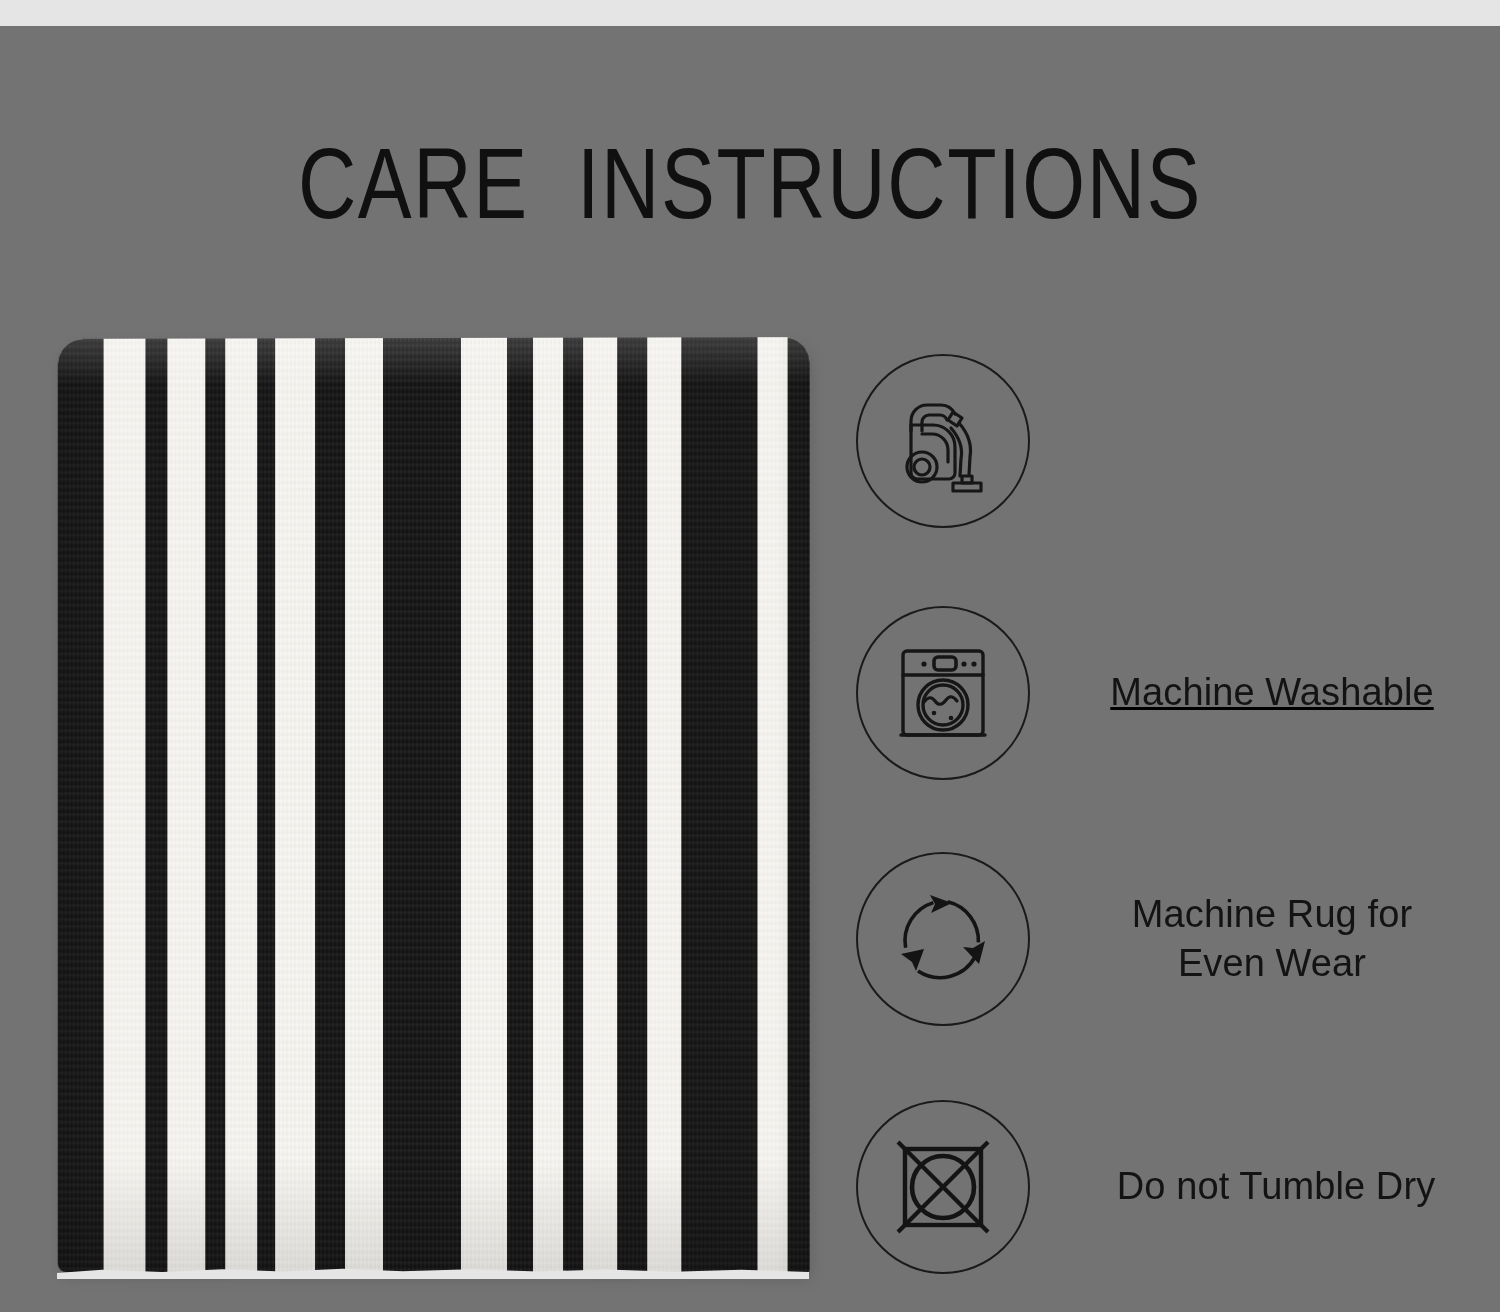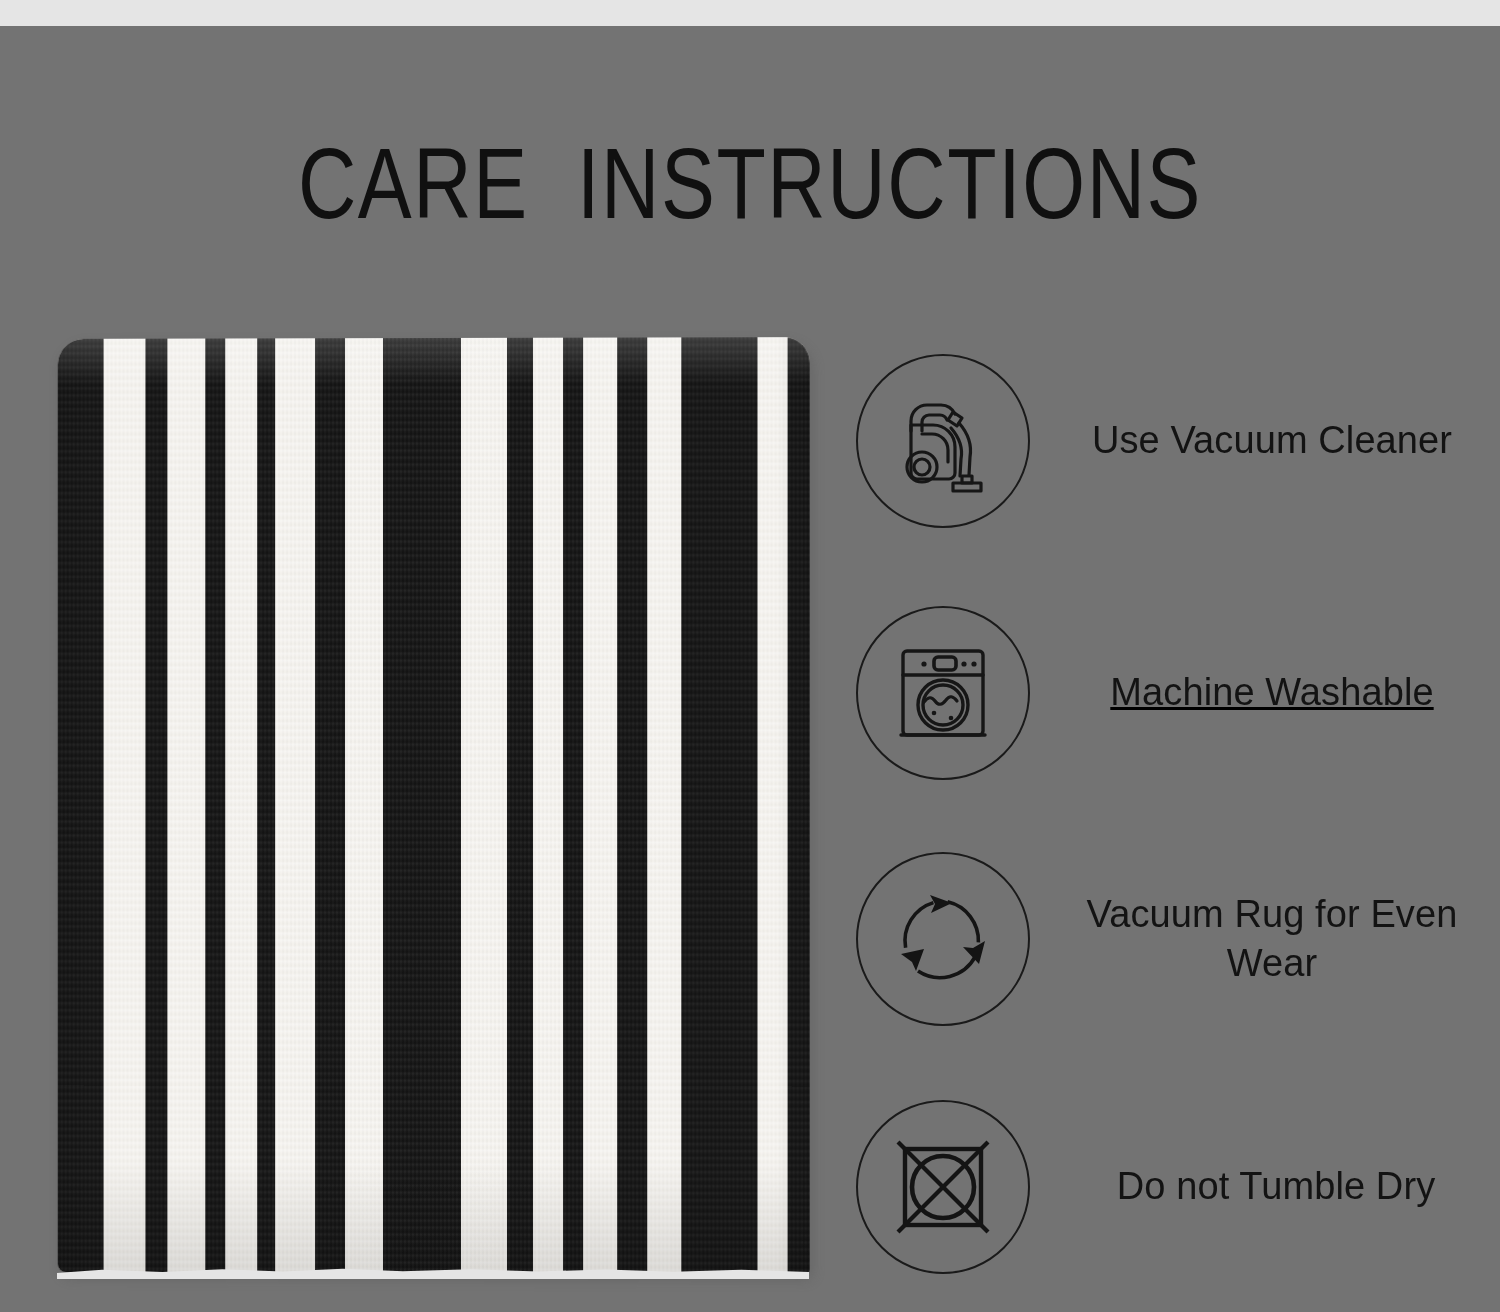--- a/index.html
+++ b/index.html
@@ -207,21 +207,20 @@
 
           <path d="M73 89 h10 v7 H73 Z"></path>
 
           <path d="M64 96 h28 v8 H64 Z"></path>
 
           <circle cx="33" cy="80" r="15"></circle>
           <circle cx="33" cy="80" r="8"></circle>
         </svg>
       </span>
     </div>
-    <div class="row-label" style="color: rgb(19, 19, 19);">Use Vacuum Cleaner</div>
   </div>
 
   <div class="row" id="row-1">
     <div class="badge">
       <span>
         <svg width="108" height="108" viewBox="0 0 108 108" fill="none" stroke="#161616" stroke-width="3.4" stroke-linecap="round" stroke-linejoin="round">
 
           <rect x="14" y="12" width="80" height="84" rx="4"></rect>
 
           <path d="M12 96 h84"></path>
@@ -263,21 +262,21 @@
 
             <path d="M45 14 l22 8 -21 10 4 -9 Z"></path>
 
             <path d="M100 60 l-6 23 -16 -17 10 1 Z"></path>
 
             <path d="M16 73 l23 -5 -8 22 -4 -9 Z"></path>
           </g>
         </svg>
       </span>
     </div>
-    <div class="row-label" style="color: rgb(19, 19, 19);">Vacuum Rug for Even Wear</div>
+    <div class="row-label" style="color: rgb(19, 19, 19);">Machine Rug for Even Wear</div>
   </div>
 
   <div class="row" id="row-3">
     <div class="badge">
       <span>
         <svg width="112" height="112" viewBox="0 0 112 112" fill="none" stroke="#141414" stroke-linecap="butt">
 
           <rect x="18" y="18" width="76" height="76" stroke-width="4.4"></rect>
 
           <circle cx="56" cy="56" r="31" stroke-width="4.6"></circle>

